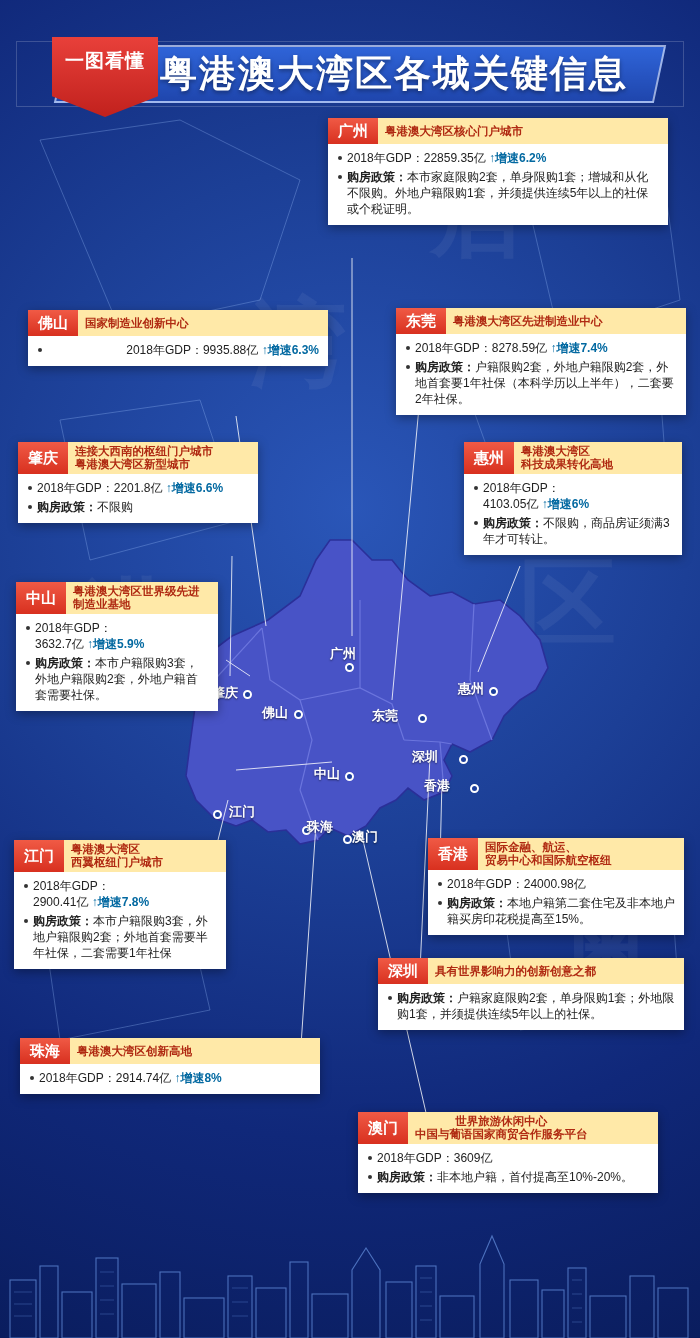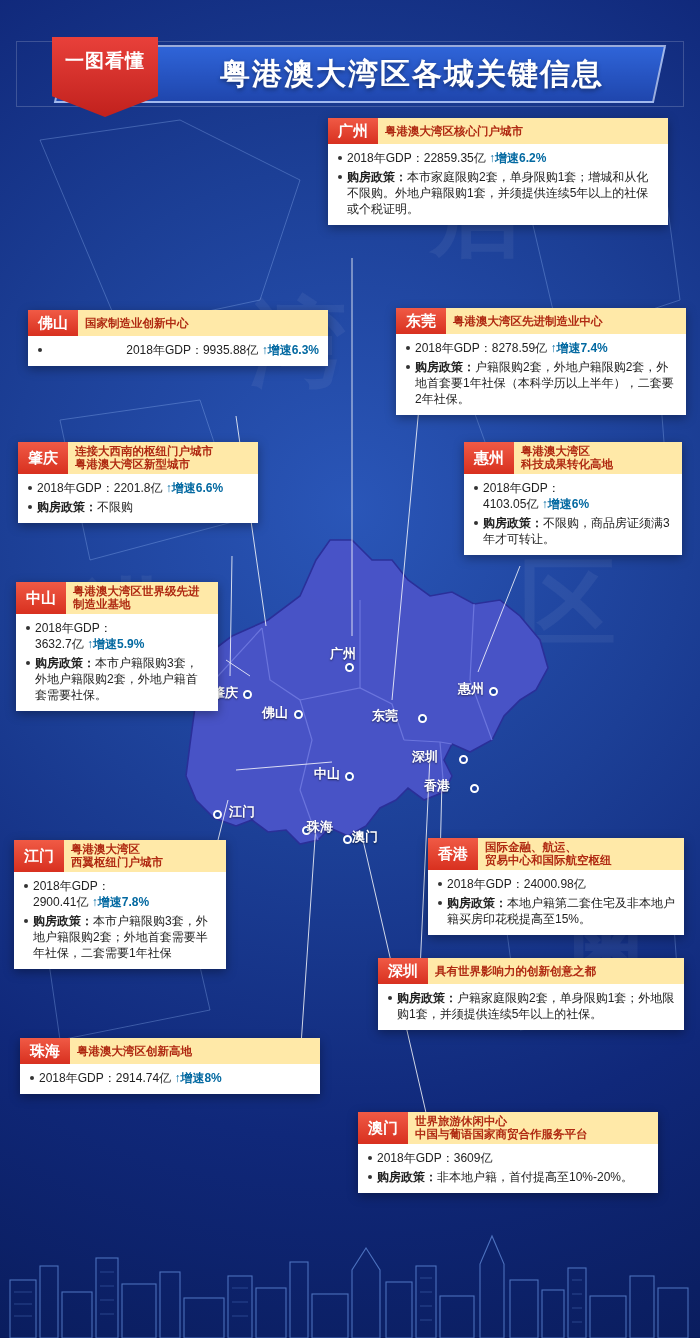--- a/index.html
+++ b/index.html
@@ -27,22 +27,22 @@
   .header {
     position:absolute; left:16px; top:18px; width:668px; height:66px;margin-top:23px;
   }
   .banner {
     position:absolute; left:44px; top:4px; width:600px; height:58px;
     background:linear-gradient(180deg,#2f64d8 0%,#1f46ad 100%);
     border:2px solid rgba(255,255,255,0.55);
     transform:skewX(-12deg);
   }
   .banner-title {
-    position:absolute; left:136px; top:12px; width:520px; height:42px;
-    color:#fff; font-size:30px; font-weight:bold; letter-spacing:2px;
+    position:absolute; left:118px; top:12px; width:520px; height:42px;
+    color:#fff; font-size:37px; font-weight:bold; letter-spacing:2px;
     line-height:42px; text-align:center;
     text-shadow:0 2px 4px rgba(0,0,0,0.4);
   }
   .ribbon {
     position:absolute; left:36px; top:-4px; width:106px; height:80px;
     background:linear-gradient(180deg,#e8403a 0%,#c1211d 100%);
     clip-path:polygon(0 0,100% 0,100% 74%,50% 100%,0 74%);
     box-shadow:0 3px 8px rgba(0,0,0,0.35);
   }
   .ribbon span {
@@ -372,21 +372,21 @@
         <li>
           <span class="lead">购房政策：</span><span>户籍家庭限购2套，单身限购1套；外地限购1套，并须提供连续5年以上的社保。</span>
         </li>
       </ul>
     </div>
   </div>
 
   <div class="card" style="left:358px;top:1112px;width:300px;">
     <div class="head">
       <div class="badge">澳门</div>
-      <div class="subtitle" style="white-space:pre-line;">世界旅游休闲中心
+      <div class="subtitle" style="white-space:pre-line;text-align:center;">世界旅游休闲中心
 中国与葡语国家商贸合作服务平台</div>
     </div>
     <div class="body">
       <ul style="margin:0;padding:0;">
         <li>
           <span>2018年GDP：</span><span>3609亿</span>
         </li>
         <li>
           <span class="lead">购房政策：</span><span>非本地户籍，首付提高至10%-20%。</span>
         </li>

